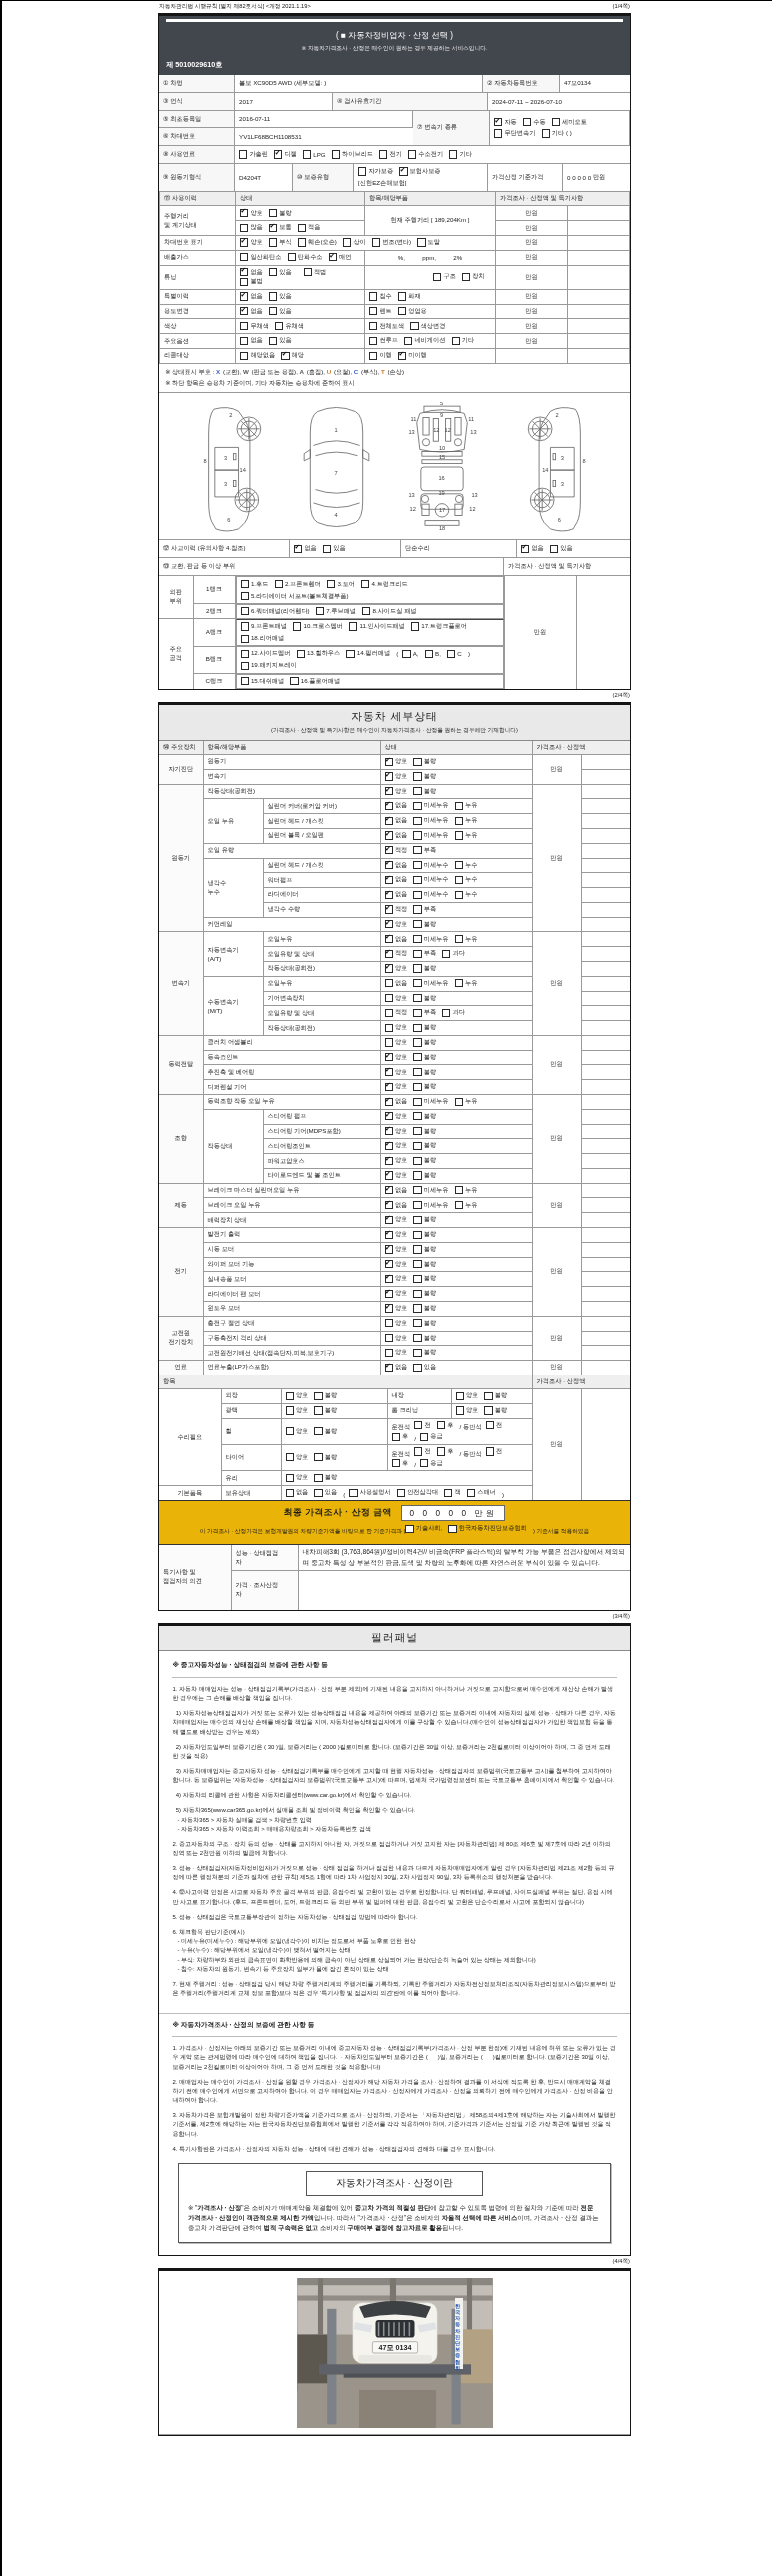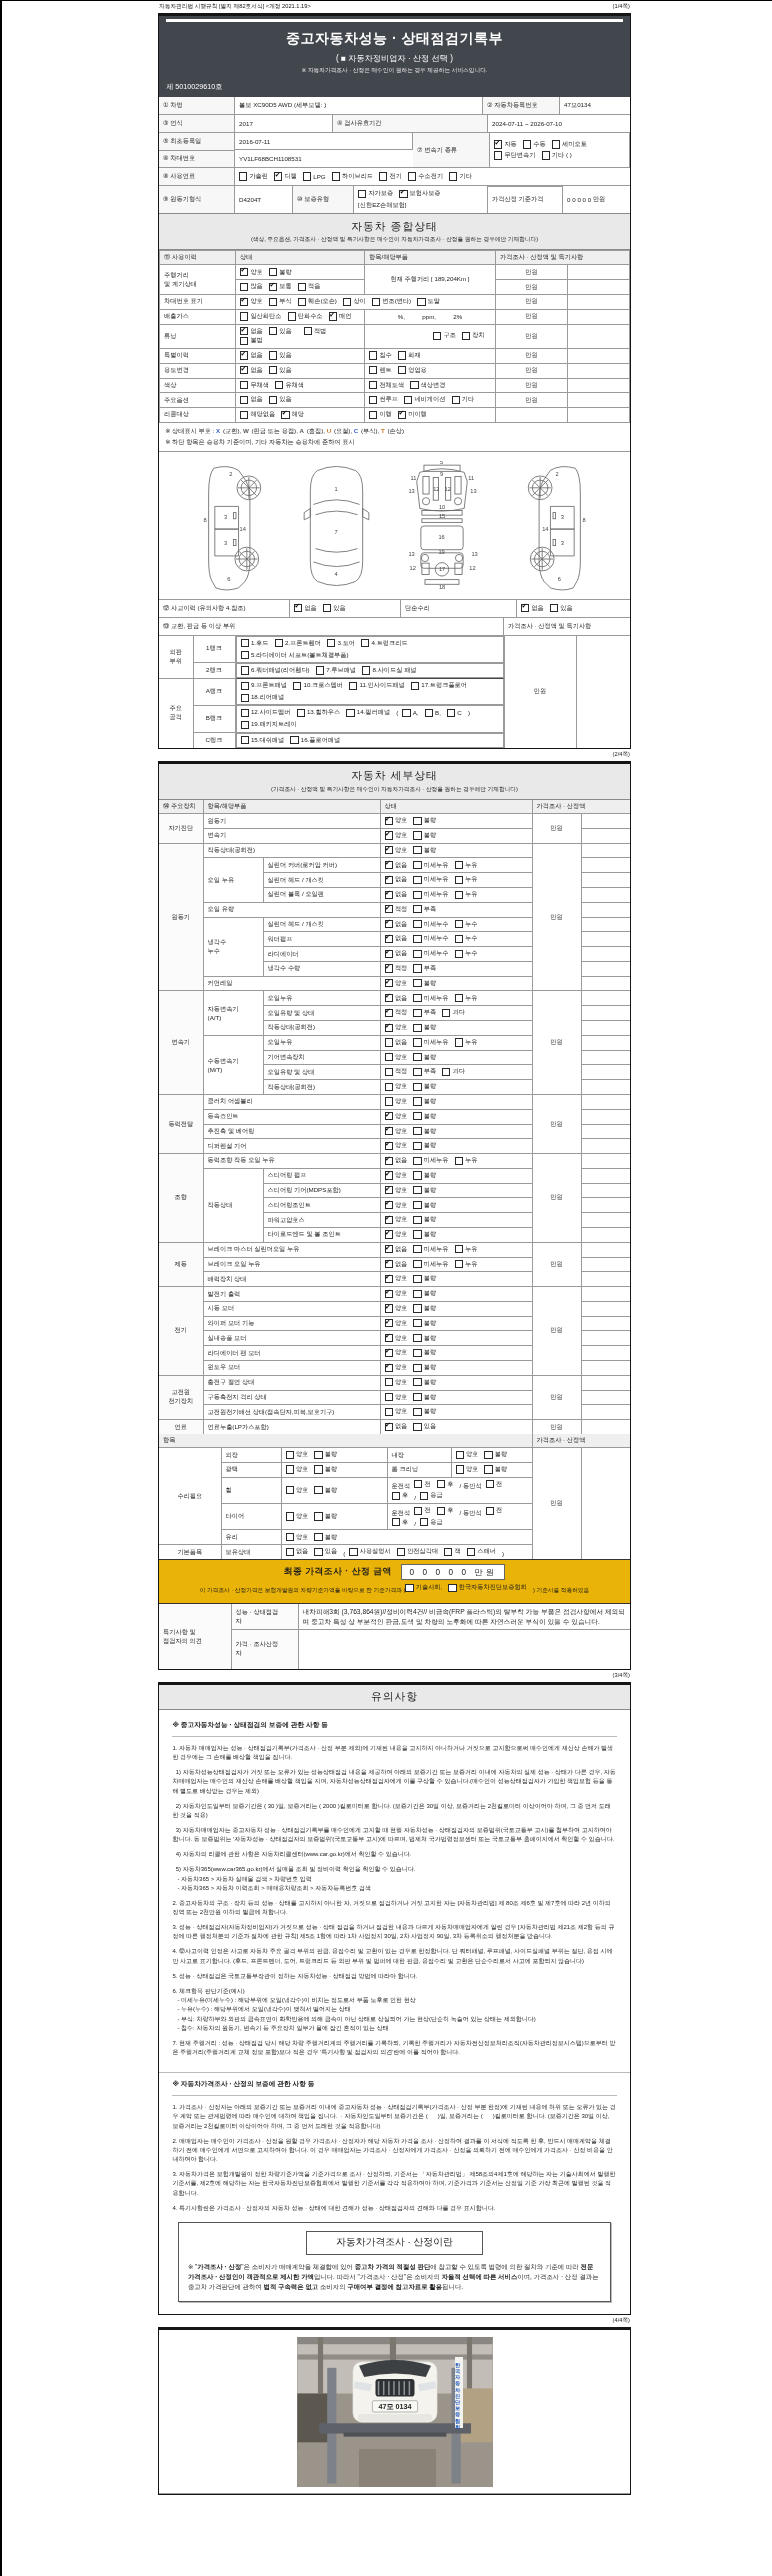--- a/index.html
+++ b/index.html
@@ -9,21 +9,21 @@
   .sheet{width:471px;margin-left:158px;}
   .metaline{display:flex;justify-content:space-between;font-size:5.7px;padding:2.1px 1px 1.5px 1px;color:#111;}
   .pgmark{text-align:right;font-size:5.7px;padding:2.1px 1px;}
   .pagebox{border:1px solid #151515;border-top:3.1px solid #151515;background:#fff;}
   
   .dkhead{background:#42464d;color:#fff;padding:3.1px 7.2px 5.2px 7.2px;}
   .dkstripe{height:3.6px;background:#fff;margin-bottom:8.2px;}
   .dktitle{text-align:center;font-size:14px;font-weight:bold;letter-spacing:0.5px;}
   .dksub{text-align:center;font-size:8.2px;margin-top:4.1px;}
   .dknote{text-align:center;font-size:5.7px;margin-top:3.1px;color:#eee;}
-  .dkno{font-size:7.2px;font-weight:normal;margin-top:7.2px;}
+  .dkno{font-size:7.2px;font-weight:bold;margin-top:7.2px;}
   
   .ghead{background:#e9e9e9;text-align:center;padding:5.2px 2.1px;border-bottom:0.5px solid #8a8a8a;border-top:0.5px solid #8a8a8a;}
   .ghead .t{font-size:10.8px;letter-spacing:1px;}
   .ghead .s{font-size:5.7px;margin-top:2.6px;color:#222;}
   
   .grow{display:grid;border-bottom:0.5px solid #9a9a9a;min-height:17px;}
   .gcell{border-right:0.5px solid #9a9a9a;padding:3.1px 4.1px;font-size:6.2px;display:flex;align-items:center;}
   .gcell:last-child{border-right:none;}
   .lab{background:#f7f7f7;}
   
@@ -67,21 +67,20 @@
 <body>
 
 <div class="sheet metaline">
   <span>자동차관리법 시행규칙 [별지 제82호서식] &lt;개정 2021.1.19&gt;</span>
   <span>(1/4쪽)</span>
 </div>
 
 <div class="sheet pagebox">
   <div class="dkhead">
     <div class="dkstripe"></div>
-    <div class="dktitle">중고자동차성능 · 상태점검기록부</div>
     <div class="dksub">( ■ 자동차정비업자 · 산정 선택 )</div>
     <div class="dknote">※ 자동차가격조사 · 산정은 매수인이 원하는 경우 제공하는 서비스입니다.</div>
     <div class="dkno">제 5010029610호</div>
   </div>
 
 
   <div>
     <div class="grow" style="grid-template-columns:76px 1fr 77px 70px;">
       <div class="gcell lab">① 차명</div>
       <div class="gcell">볼보 XC90D5 AWD (세부모델: )</div>
@@ -175,24 +174,20 @@
           </span>
           <span class="cbt">[신한EZ손해보험]</span>
         </div>
       <div class="gcell" style="border-top:0.5px solid #9a9a9a;margin-top:-0.5px;">가격산정 기준가격</div>
       <div class="gcell">
         <span>0 0 0 0 0</span>&nbsp;<span>만원</span>
       </div>
     </div>
   </div>
 
-  <div class="ghead">
-    <div class="t">자동차 종합상태</div>
-    <div class="s">(색상, 주요옵션, 가격조사 · 산정액 및 특기사항은 매수인이 자동차가격조사 · 산정을 원하는 경우에만 기재합니다)</div>
-  </div>
 
   <table>
     <colgroup>
         <col style="width:76px">
         <col style="width:129px">
         <col style="width:131px">
         <col style="width:72px">
         <col>
       </colgroup>
     <tbody>
@@ -1388,21 +1383,21 @@
       <td></td>
     </tr>
   </tbody>
     </table>
 </div>
 
 <div class="sheet pgmark">(3/4쪽)</div>
 
 <div class="sheet pagebox">
   <div class="ghead" style="border-top:none;">
-    <div class="t">유의사항</div>
+    <div class="t">필러패널</div>
   </div>
   <div class="nsec">
     <div class="nhead">※ 중고자동차성능 · 상태점검의 보증에 관한 사항 등</div>
     <div>
         <div class="npara">1. 자동차 매매업자는 성능 · 상태점검기록부(가격조사 · 산정 부분 제외)에 기재된 내용을 고지하지 아니하거나 거짓으로 고지함으로써 매수인에게 재산상 손해가 발생한 경우에는 그 손해를 배상할 책임을 집니다.</div>
         <div class="npara">  1) 자동차성능상태점검자가 거짓 또는 오류가 있는 성능상태점검 내용을 제공하여 아래의 보증기간 또는 보증거리 이내에 자동차의 실제 성능 · 상태가 다른 경우, 자동차매매업자는 매수인의 재산상 손해를 배상할 책임을 지며, 자동차성능상태점검자에게 이를 구상할 수 있습니다.(매수인이 성능상태점검자가 가입한 책임보험 등을 통해 별도로 배상받는 경우는 제외)</div>
         <div class="npara">  2) 자동차인도일부터 보증기간은 ( 30 )일, 보증거리는 ( 2000 )킬로미터로 합니다. (보증기간은 30일 이상, 보증거리는 2천킬로미터 이상이어야 하며, 그 중 먼저 도래한 것을 적용)</div>
         <div class="npara">  3) 자동차매매업자는 중고자동차 성능 · 상태점검기록부를 매수인에게 고지할 때 현행 자동차성능 · 상태점검자의 보증범위(국토교통부 고시)를 첨부하여 고지하여야 합니다. 동 보증범위는 '자동차성능 · 상태점검자의 보증범위'(국토교통부 고시)에 따르며, 법제처 국가법령정보센터 또는 국토교통부 홈페이지에서 확인할 수 있습니다.</div>
         <div class="npara">  4) 자동차의 리콜에 관한 사항은 자동차리콜센터(www.car.go.kr)에서 확인할 수 있습니다.</div>
         <div class="npara">  5) 자동차365(www.car365.go.kr)에서 실매물 조회 및 정비이력 확인을 확인할 수 있습니다.

